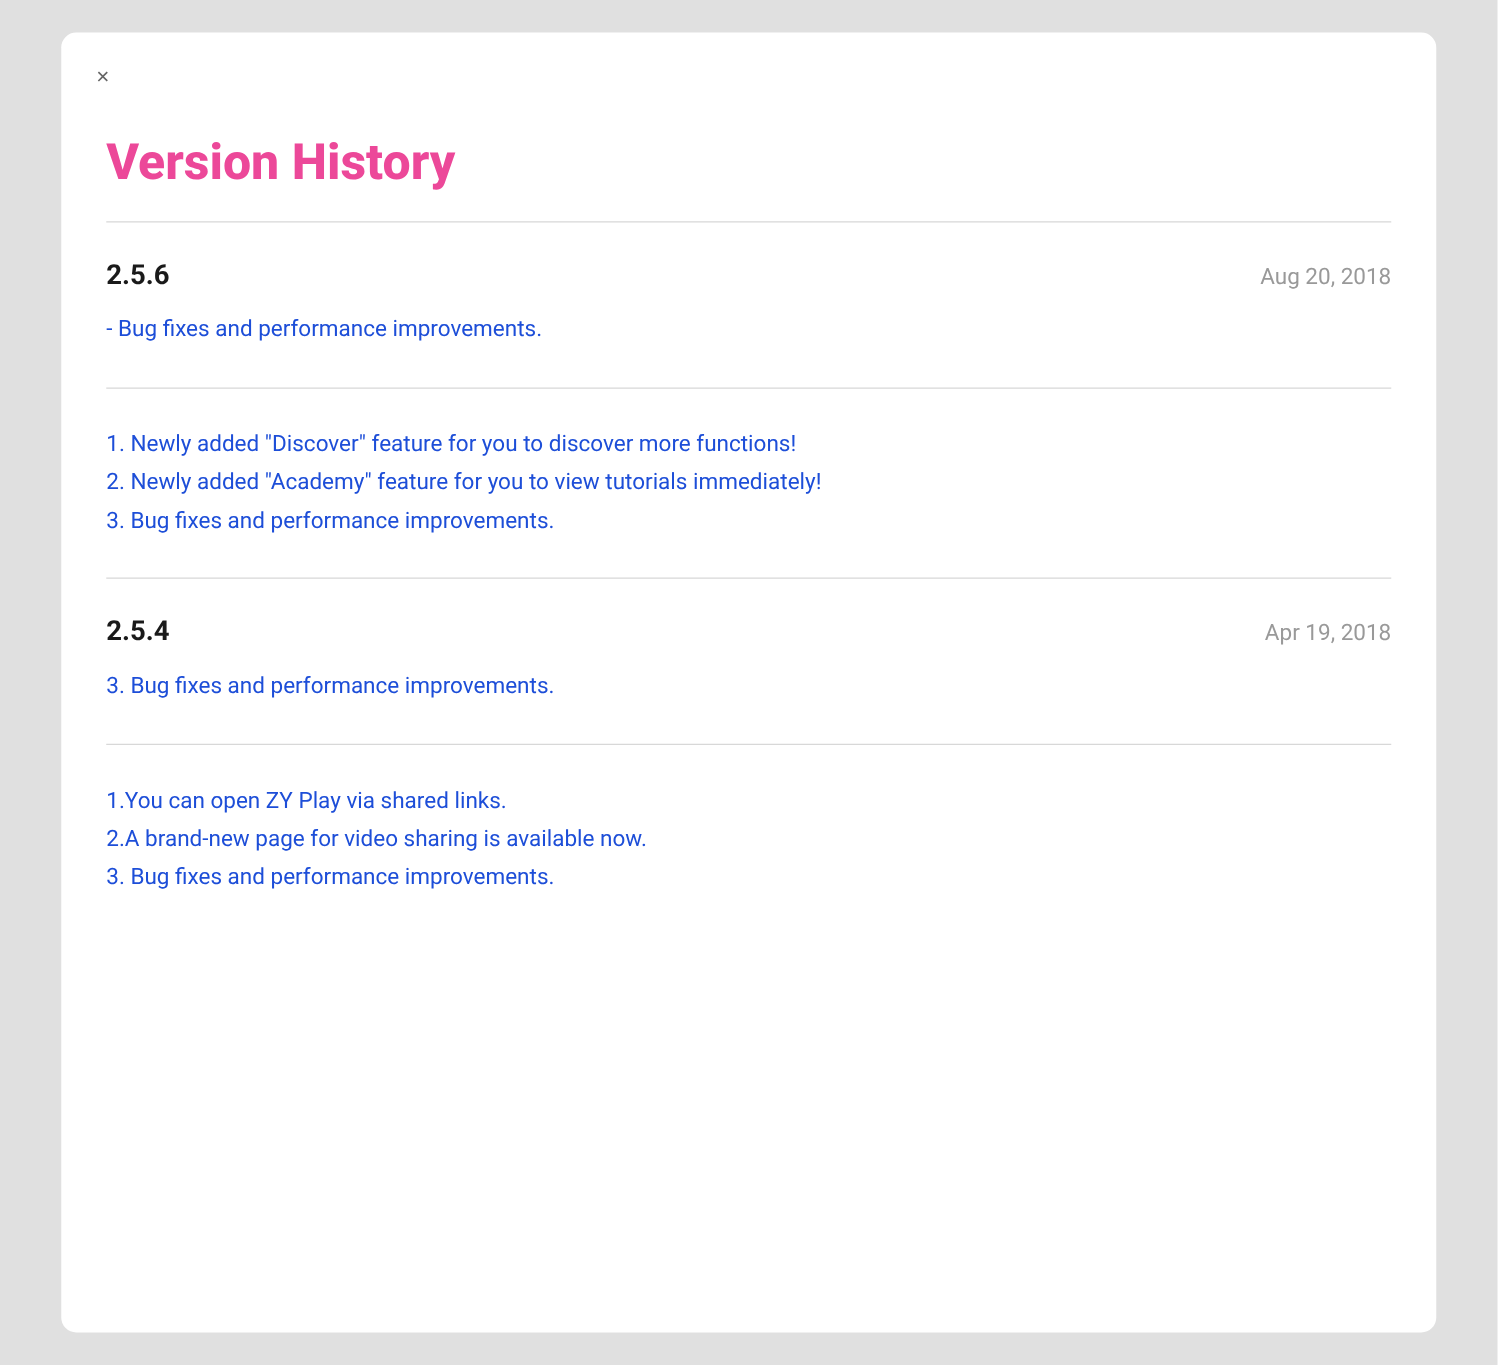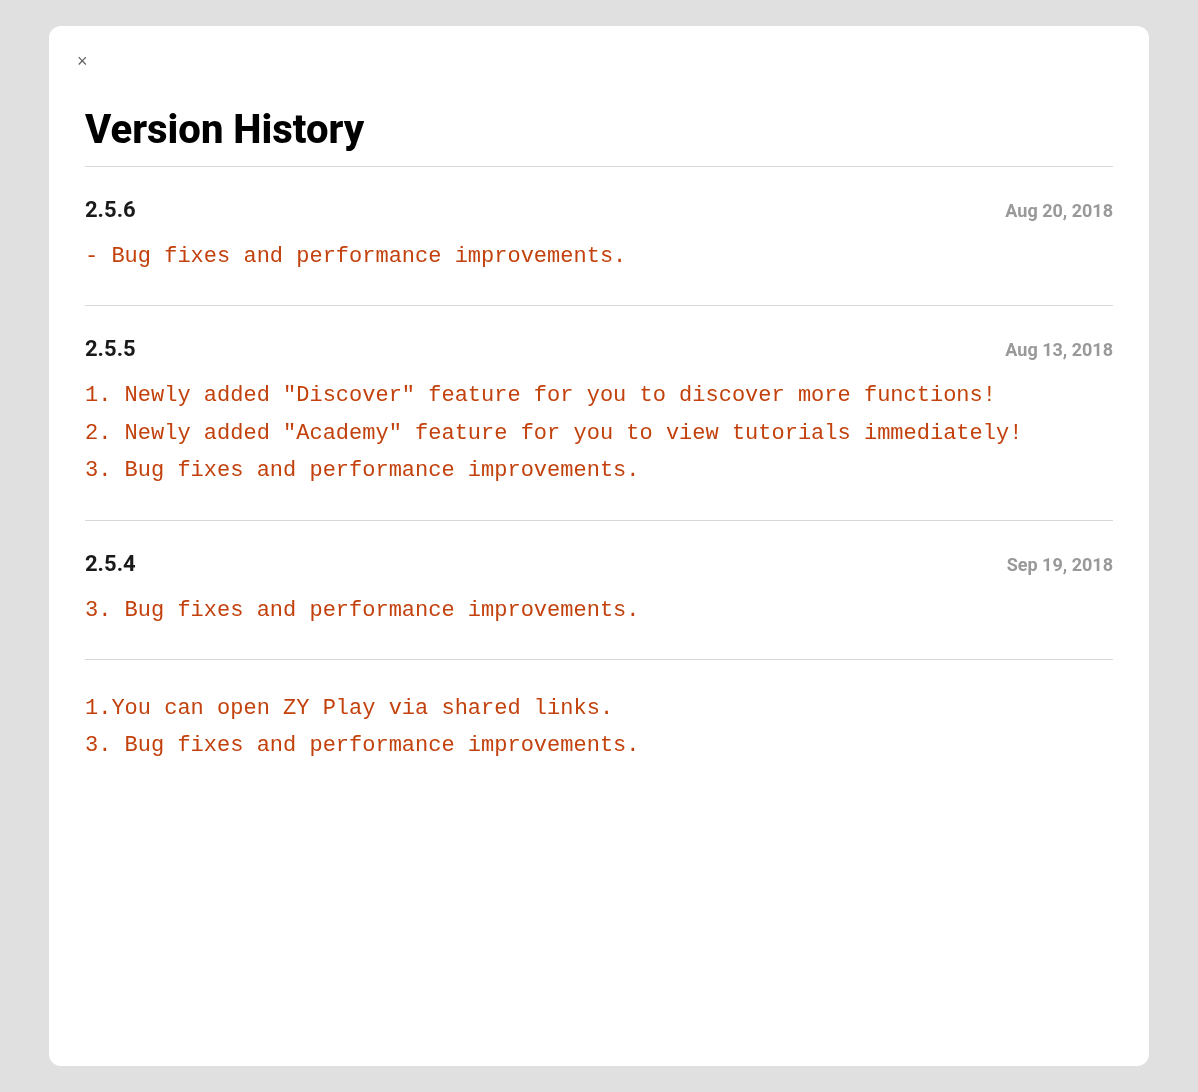--- a/index.html
+++ b/index.html
@@ -36,23 +36,23 @@
       cursor: pointer;
       font-size: 18px;
       color: #666;
       line-height: 1;
       padding: 4px 6px;
     }
 
     .page-title {
       font-size: 40px;
       font-weight: 800;
-      color: #000000;
+      color: #ec4899;
       margin-top: 50px;
-      margin-bottom: 13px;
+      margin-bottom: 24px;
     }
 
     .divider {
       border: none;
       border-top: 1px solid #d8d8d8;
       margin: 0;
     }
 
     .version-entry {
       padding: 30px 0 30px 0;
@@ -73,28 +73,27 @@
 
     .version-number {
       font-size: 22px;
       font-weight: 700;
       color: #1a1a1a;
     }
 
     .version-date {
       font-size: 18px;
       color: #999999;
-      font-weight: 700;
+      font-weight: 400;
     }
 
     .version-notes {
-      font-size: 22px;
-      color: #c2410c;
+      font-size: 18px;
+      color: #1d4ed8;
       line-height: 1.7;
-      font-family: Liberation Mono, monospace;
     }
 
     .version-notes p {
       margin: 0;
     }
   </style>
 </head>
 <body>
 
 <div class="modal">
@@ -109,39 +108,36 @@
   <div class="version-entry">
         <div class="version-header">
           <span class="version-number">2.5.6</span>
           <span class="version-date">Aug 20, 2018</span>
         </div>
         <div class="version-notes">
           <p>- Bug fixes and performance improvements.</p>
         </div>
       </div>
       <div class="version-entry">
-        <div class="version-header">
-          <span class="version-number">2.5.5</span>
-          <span class="version-date">Aug 13, 2018</span>
-        </div>
         <div class="version-notes">
           <p>1. Newly added "Discover" feature for you to discover more functions!</p>
           <p>2. Newly added "Academy" feature for you to view tutorials immediately!</p>
           <p>3. Bug fixes and performance improvements.</p>
         </div>
       </div>
       <div class="version-entry">
         <div class="version-header">
           <span class="version-number">2.5.4</span>
-          <span class="version-date">Sep 19, 2018</span>
+          <span class="version-date">Apr 19, 2018</span>
         </div>
         <div class="version-notes">
           <p>3. Bug fixes and performance improvements.</p>
         </div>
       </div>
       <div class="version-entry">
         <div class="version-notes">
           <p>1.You can open ZY Play via shared links.</p>
+          <p>2.A brand-new page for video sharing is available now.</p>
           <p>3. Bug fixes and performance improvements.</p>
         </div>
       </div>
     </div>
 </div>
 
 </body></html>

